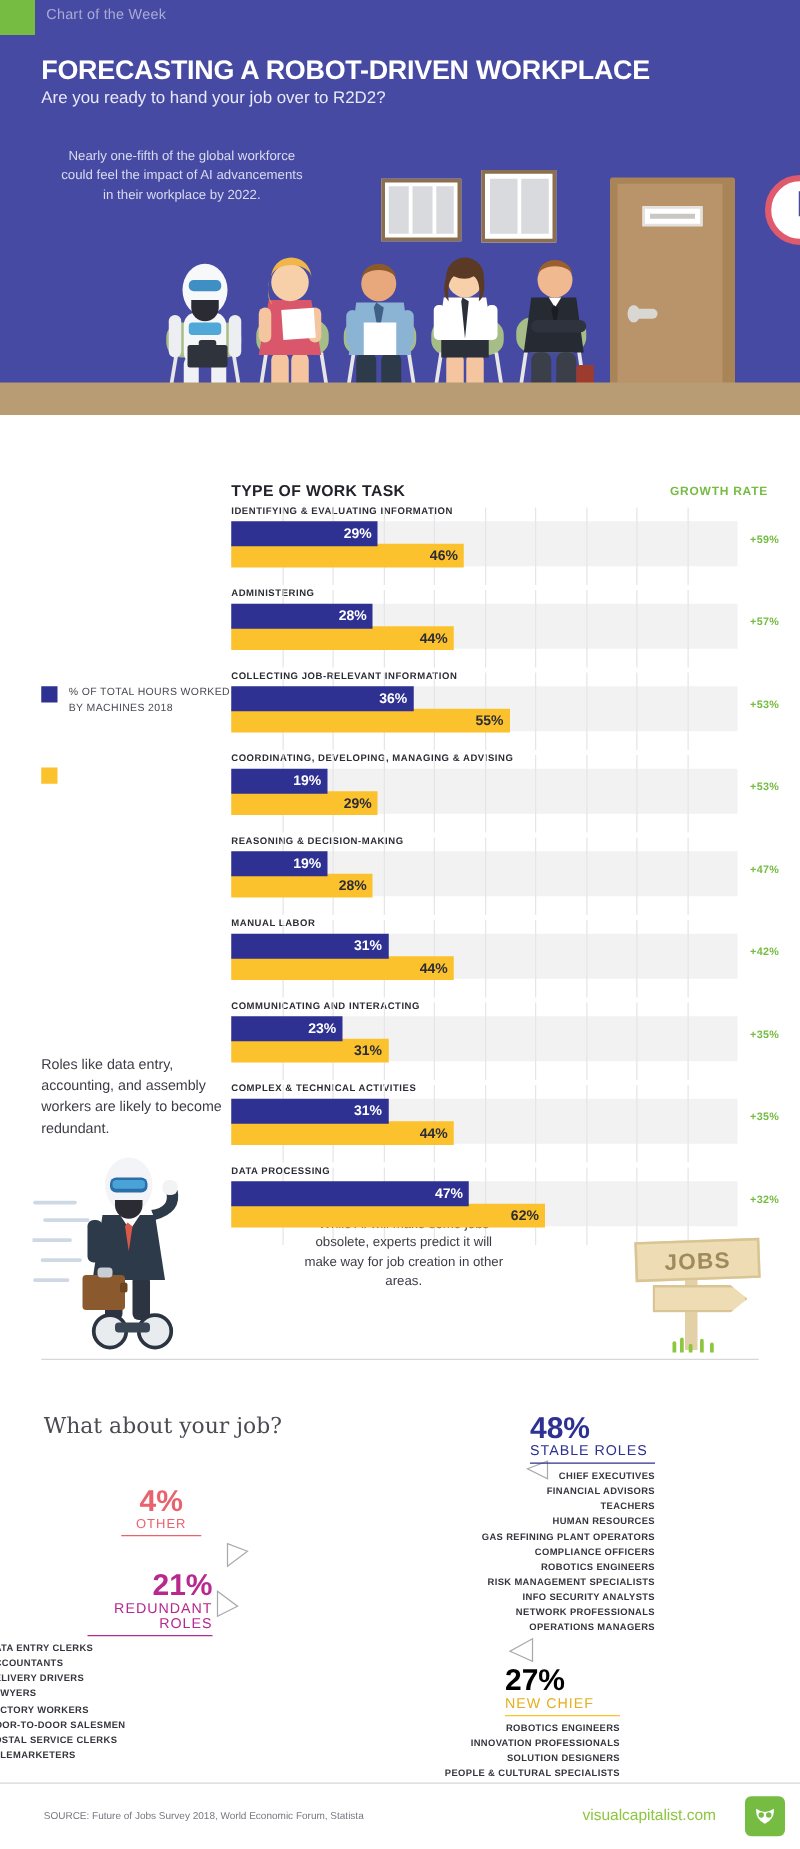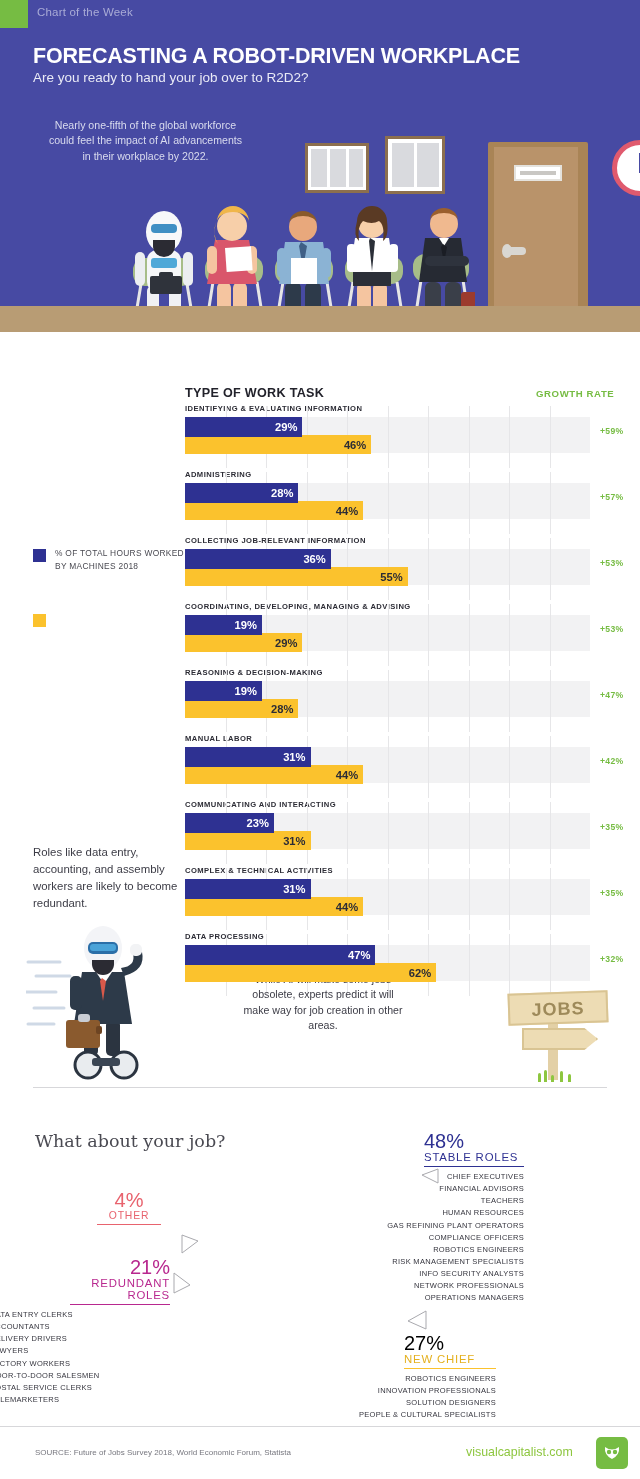--- a/index.html
+++ b/index.html
@@ -174,24 +174,24 @@
   .donut-hole {
     position: absolute; left: 42px; top: 42px; width: 143px; height: 143px;
     background: #ffffff; border-radius: 50%;
   }
   .donut-center {
     position: absolute; left: 12px; top: 30px; width: 120px;
     text-align: center; font-size: 9.6px; line-height: 1.52; color: #3c3c46;
   }
 
   .stat { position: absolute; }
-  .stat .num { font-size: 20px; font-weight: normal; line-height: 1; }
+  .stat .num { font-size: 24px; font-weight: bold; line-height: 1; }
   .stat .lbl { font-size: 11.4px; letter-spacing: .8px; }
   .stat .rule { height: 1px; margin-top: 3px; }
-  .rolelist { font-size: 7.5px; line-height: 1.62; color: #35353e; letter-spacing: .3px; }
+  .rolelist { font-size: 7.5px; line-height: 1.62; color: #35353e; letter-spacing: .3px; font-weight: bold; }
 
   .st-stable { left: 424px; top: 14px; text-align: left; }
   .st-stable .num { color: #2e3192; }
   .st-stable .lbl { color: #2e3192; }
   .st-stable .rule { background: #2e3192; width: 100px; }
   .st-stable .rolelist { text-align: right; width: 206px; margin-left: -106px; margin-top: 4px; }
 
   .st-new { left: 404px; top: 216px; text-align: left; }
   .st-new .num { color: #000000; }
   .st-new .lbl { color: #e4b01e; }

